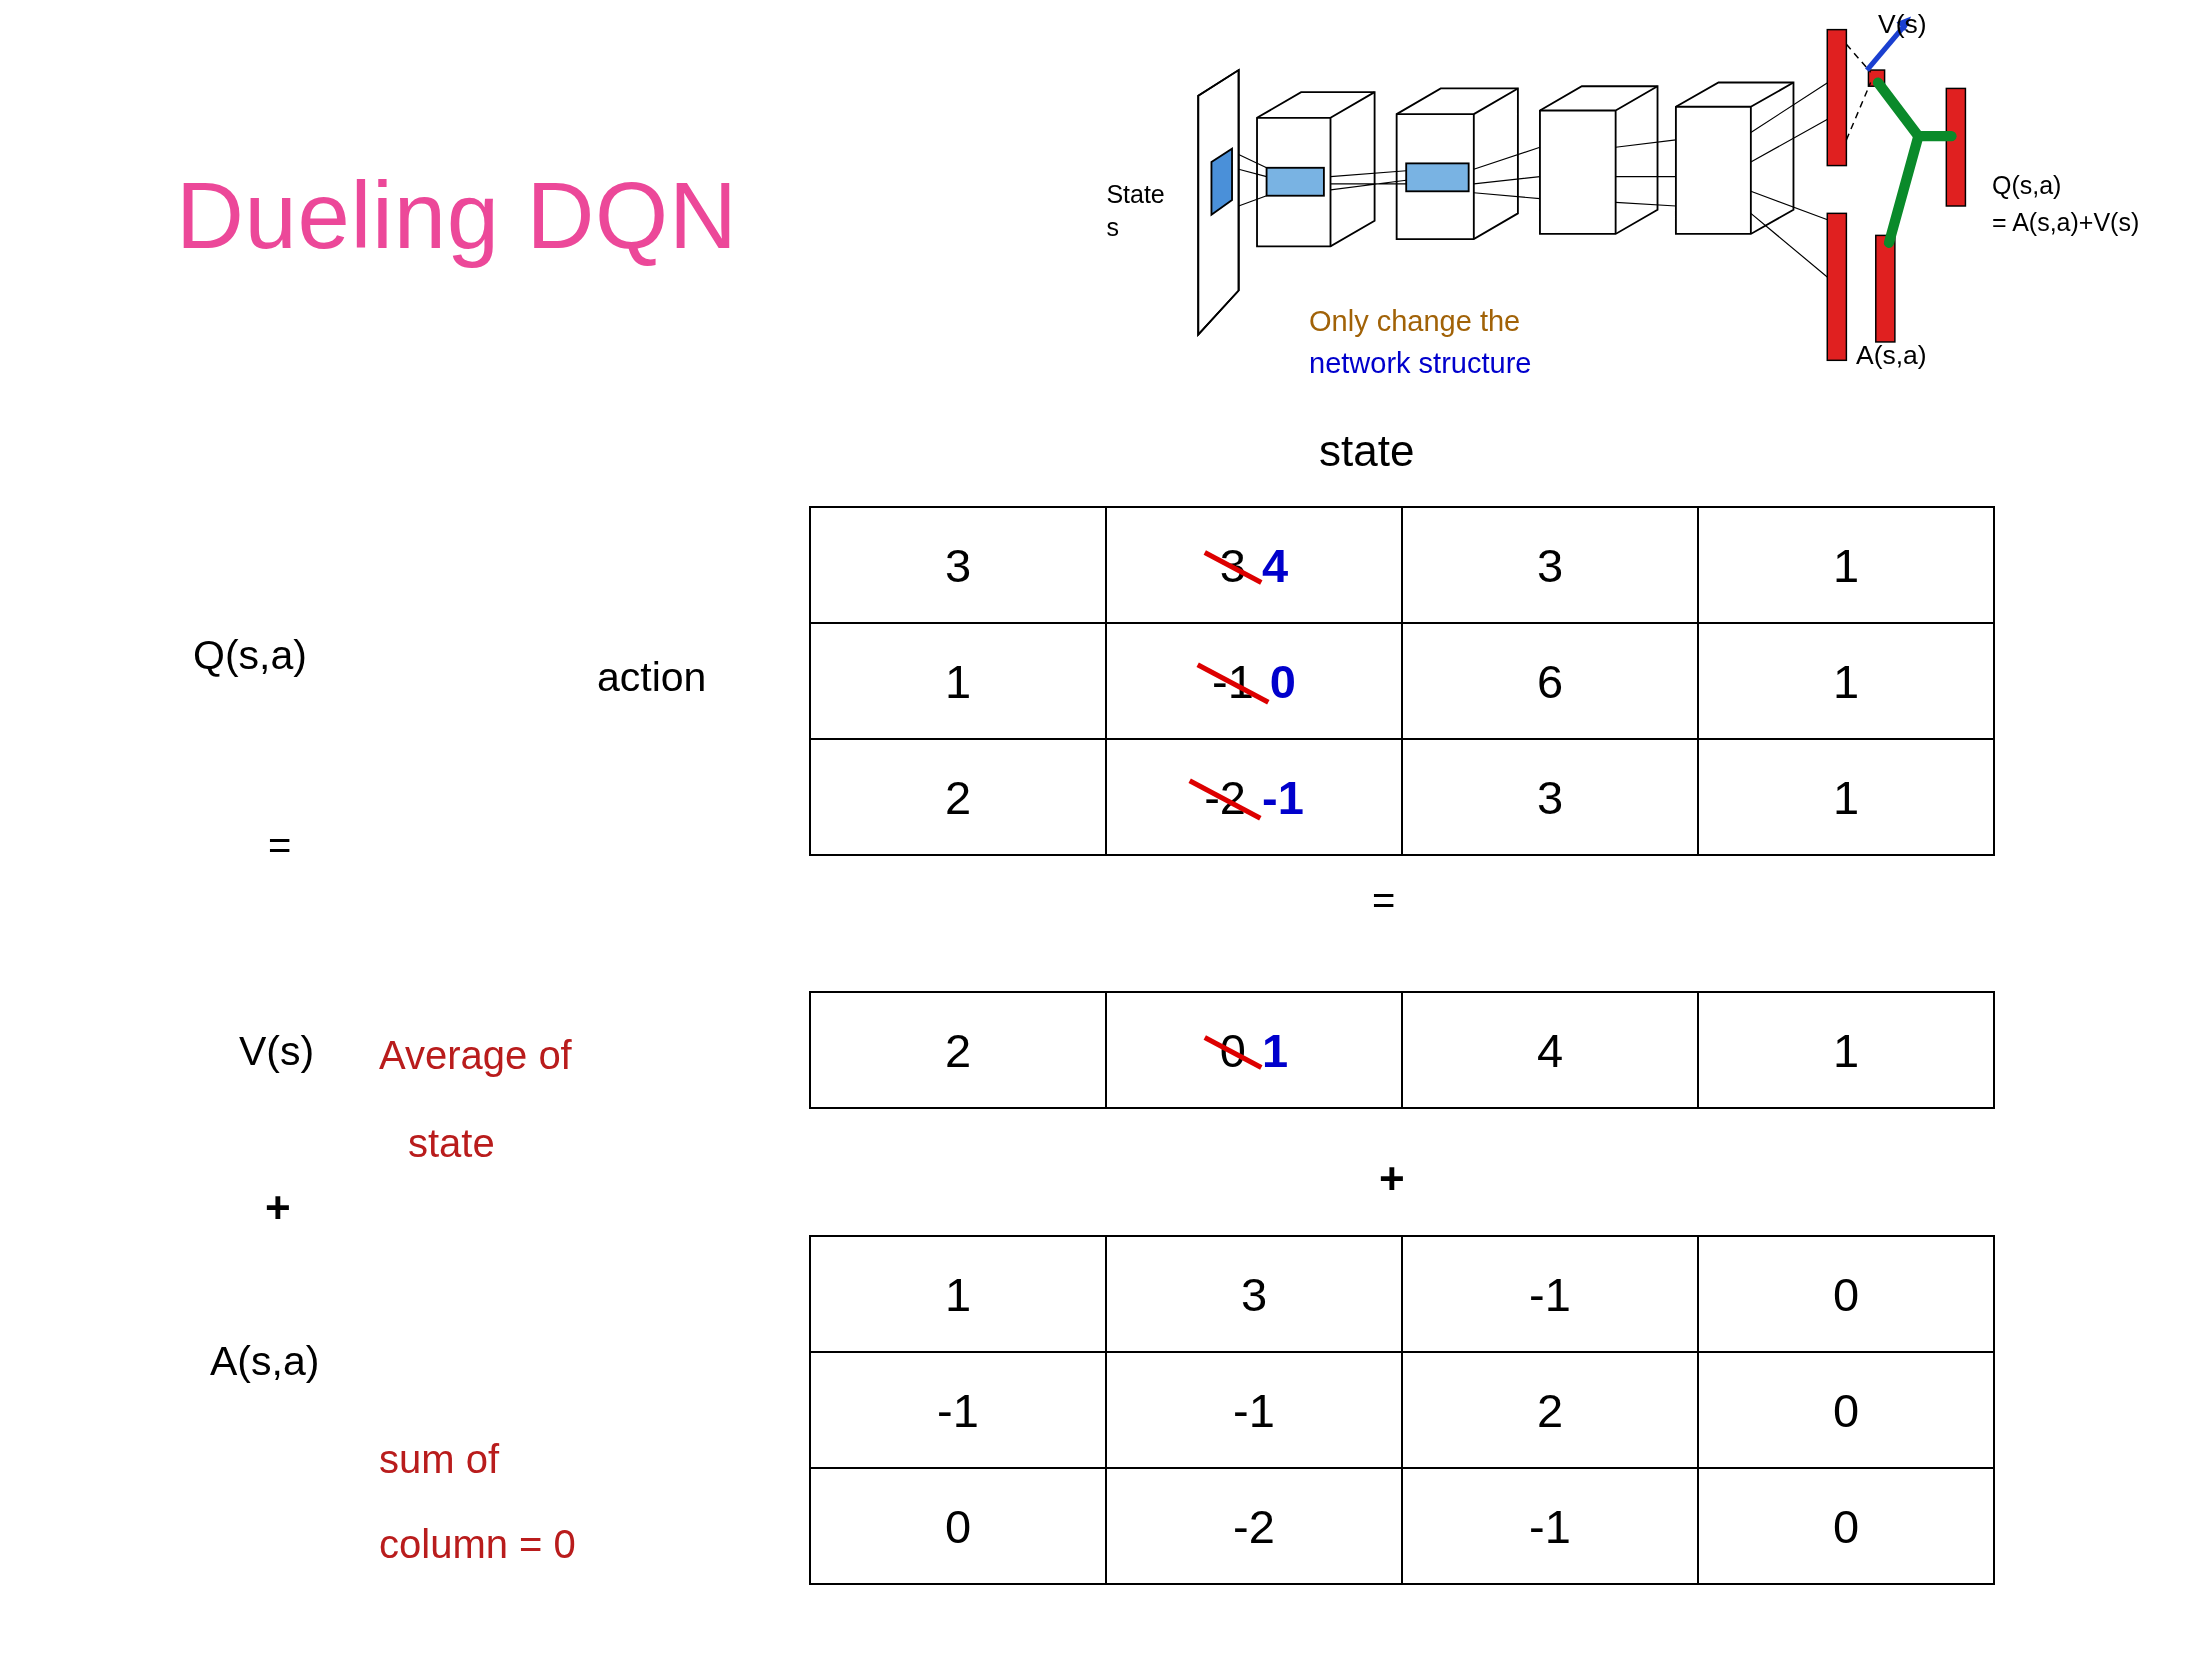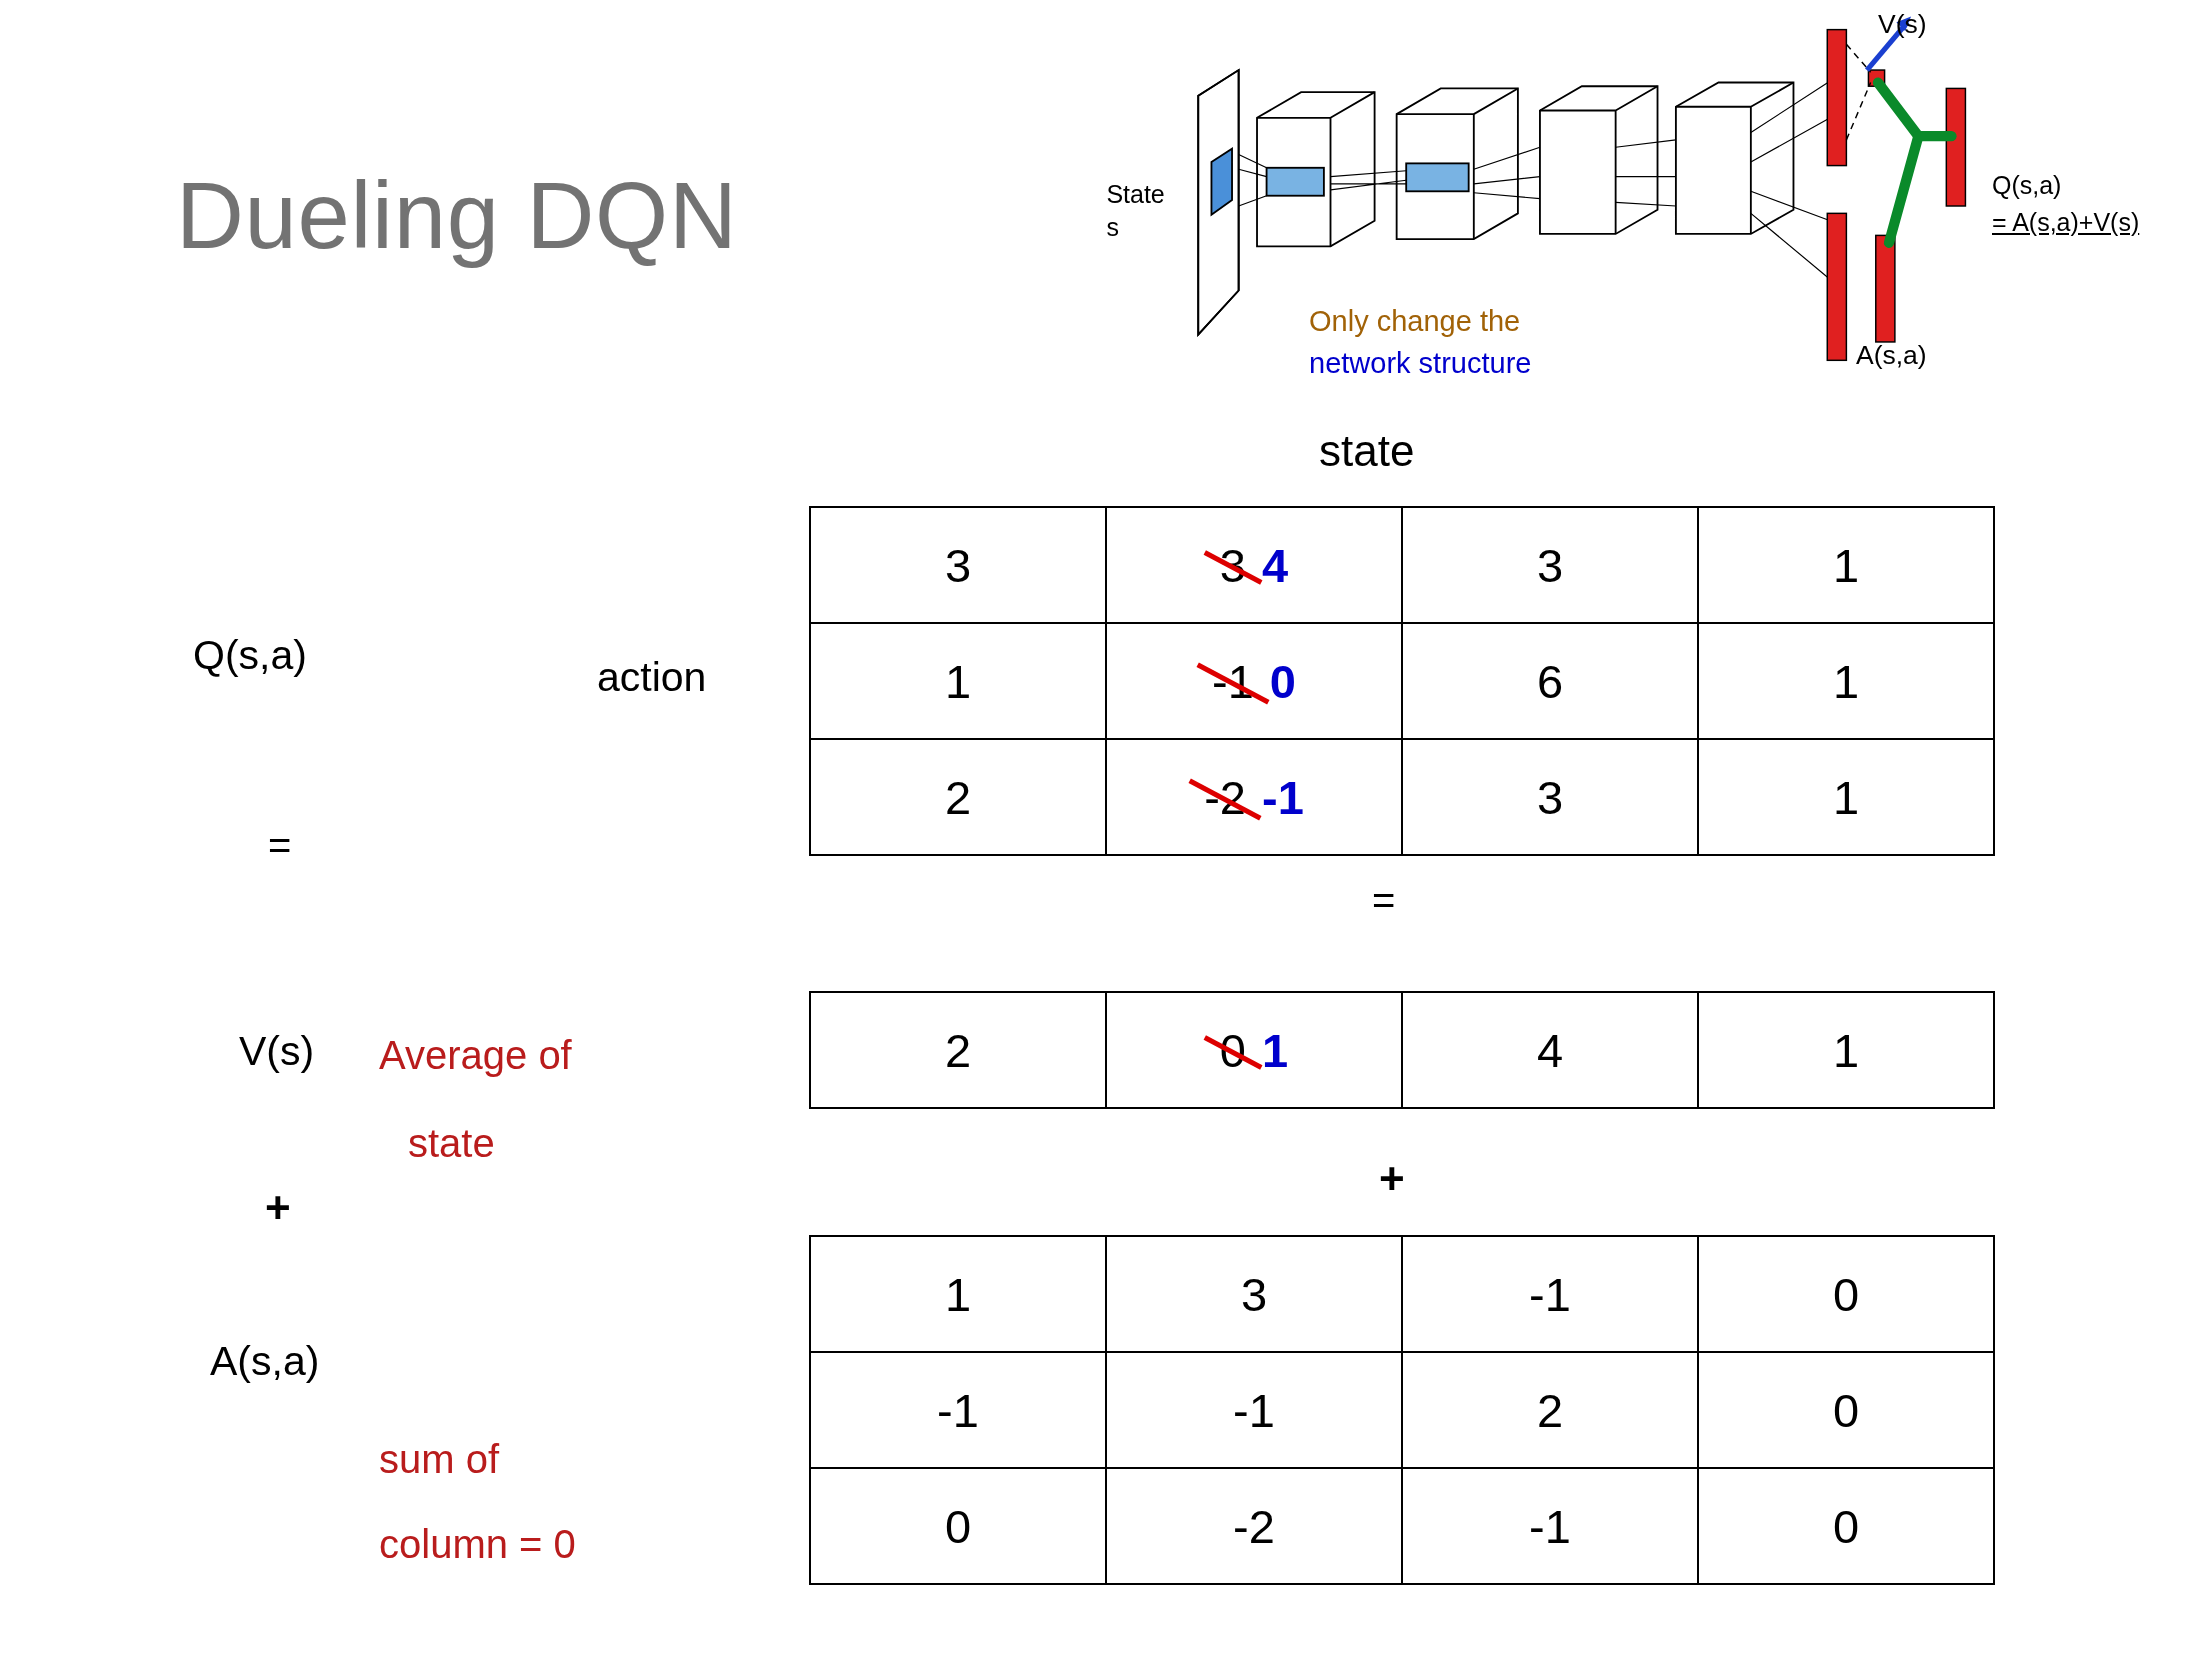--- a/index.html
+++ b/index.html
@@ -17,21 +17,21 @@
   }
 
   
   #slide-title {
     position: absolute;
     left: 176px;
     top: 162px;
     font-size: 94px;
     font-weight: 400;
     letter-spacing: 0.7px;
-    color: #737373;
+    color: #ec4899;
     white-space: nowrap;
   }
 
   
   #network-diagram {
     position: absolute;
     left: 1088px;
     top: 0px;
     width: 1117px;
     height: 412px;
@@ -42,21 +42,21 @@
     position: absolute;
     font-family: "Liberation Sans", sans-serif;
     color: #000;
     white-space: nowrap;
   }
   #nd-state-label   { left: 18.4px;  top: 180px; font-size: 25px; }
   #nd-state-sub     { left: 18.4px;  top: 213px; font-size: 25px; }
   #nd-vs-label      { left: 790px;top: 8.8px;  font-size: 26.5px; }
   #nd-asa-label     { left: 768px;top: 340px; font-size: 26.5px; }
   #nd-qsa-label     { left: 904px;top: 171px; font-size: 25px; }
-  #nd-qsa-label2    { left: 904px;top: 208px; font-size: 25px; text-decoration: underline; }
+  #nd-qsa-label2    { left: 904px;top: 208px; font-size: 25px; }
   #nd-note1 { left: 221px; top: 305px; font-size: 29px; color: #a16207; }
   #nd-note2 { left: 221px; top: 347px; font-size: 29px; color: #0000cc; text-align: right; }
 
   
   .side-label {
     position: absolute;
     font-size: 41px;
     color: #000;
     white-space: nowrap;
   }

